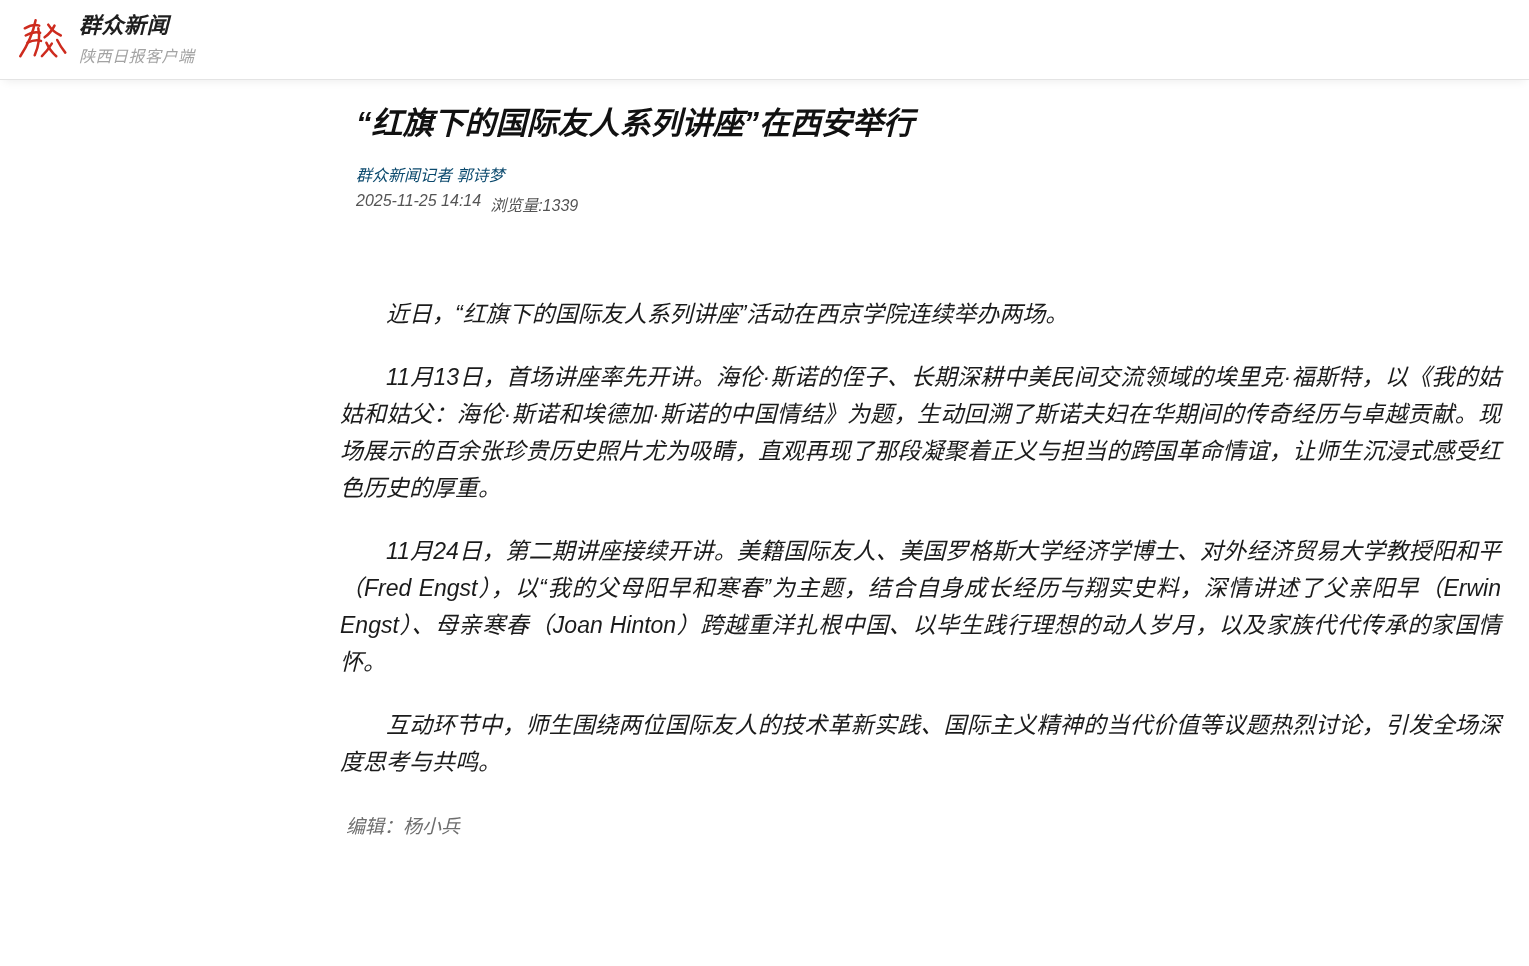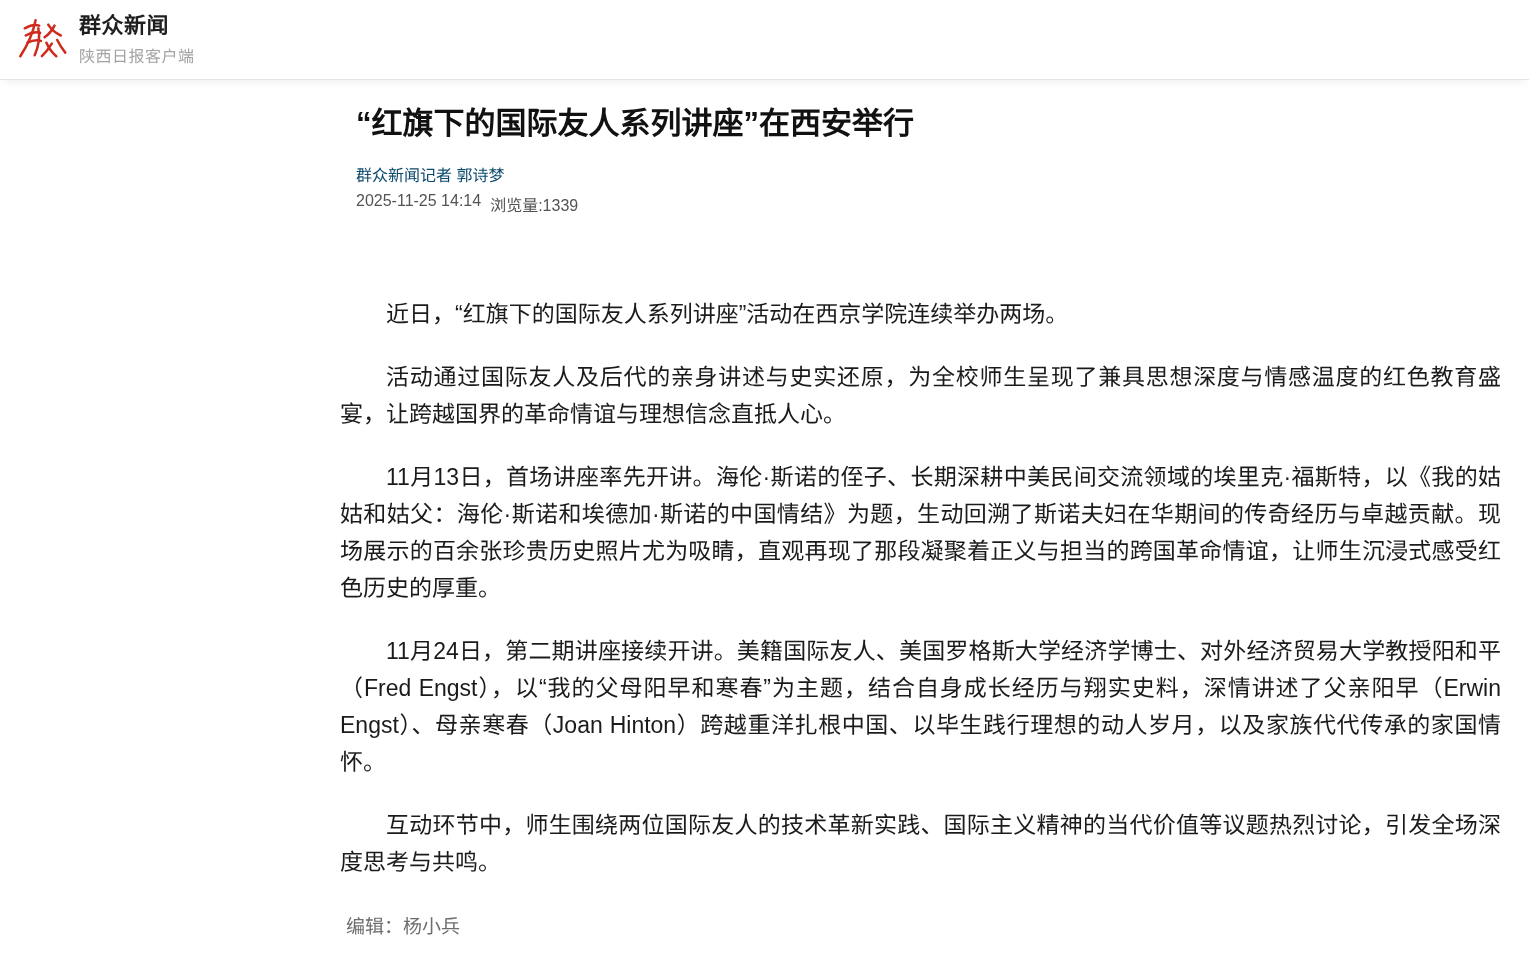--- a/index.html
+++ b/index.html
@@ -16,20 +16,21 @@
   
   .site-header {
     height: 80px;
     display: flex;
     align-items: center;
     padding-left: 14px;
     background: #ffffff;
     border-bottom: 1px solid #e4e4e4;
     box-shadow: 0 5px 9px -4px rgba(0,0,0,0.08);
     position: relative;
+    font-style: italic;
   }
   .masthead {
     display: flex;
     align-items: center;
     gap: 11px;
     text-decoration: none;
     cursor: pointer;
   }
   .logo-box { width: 54px; height: 54px; display: flex; align-items: center; justify-content: center; }
   .logo-box svg { display: block; }
@@ -45,20 +46,21 @@
     font-size: 16px;
     color: #a3a3a3;
     margin-top: 4px;
     letter-spacing: 0.5px;
     text-align: center;
   }
 
   
   .article {
     margin: 0 28px 0 340px;
+    font-style: italic;
   }
   .article-title {
     margin: 22px 0 0 0;
     padding-left: 16px;
     font-size: 31px;
     line-height: 1.4;
     font-weight: 700;
     color: #111111;
   }
   .article-byline {
@@ -125,21 +127,20 @@
 
     <div class="article-byline">群众新闻记者 郭诗梦</div>
 
     <div class="article-meta">
       <span>2025-11-25 14:14</span>
       <span>浏览量:1339</span>
     </div>
 
     <div class="article-body">
       <p>近日，“红旗下的国际友人系列讲座”活动在西京学院连续举办两场。</p>
-      <p>活动通过国际友人及后代的亲身讲述与史实还原，为全校师生呈现了兼具思想深度与情感温度的红色教育盛宴，让跨越国界的革命情谊与理想信念直抵人心。</p>
       <p>11月13日，首场讲座率先开讲。海伦·斯诺的侄子、长期深耕中美民间交流领域的埃里克·福斯特，以《我的姑姑和姑父：海伦·斯诺和埃德加·斯诺的中国情结》为题，生动回溯了斯诺夫妇在华期间的传奇经历与卓越贡献。现场展示的百余张珍贵历史照片尤为吸睛，直观再现了那段凝聚着正义与担当的跨国革命情谊，让师生沉浸式感受红色历史的厚重。</p>
       <p>11月24日，第二期讲座接续开讲。美籍国际友人、美国罗格斯大学经济学博士、对外经济贸易大学教授阳和平（Fred Engst），以“我的父母阳早和寒春”为主题，结合自身成长经历与翔实史料，深情讲述了父亲阳早（Erwin Engst）、母亲寒春（Joan Hinton）跨越重洋扎根中国、以毕生践行理想的动人岁月，以及家族代代传承的家国情怀。</p>
       <p>互动环节中，师生围绕两位国际友人的技术革新实践、国际主义精神的当代价值等议题热烈讨论，引发全场深度思考与共鸣。</p>
     </div>
 
     <div class="editor-line">编辑：杨小兵</div>
   </main>
 
 </div>
 

